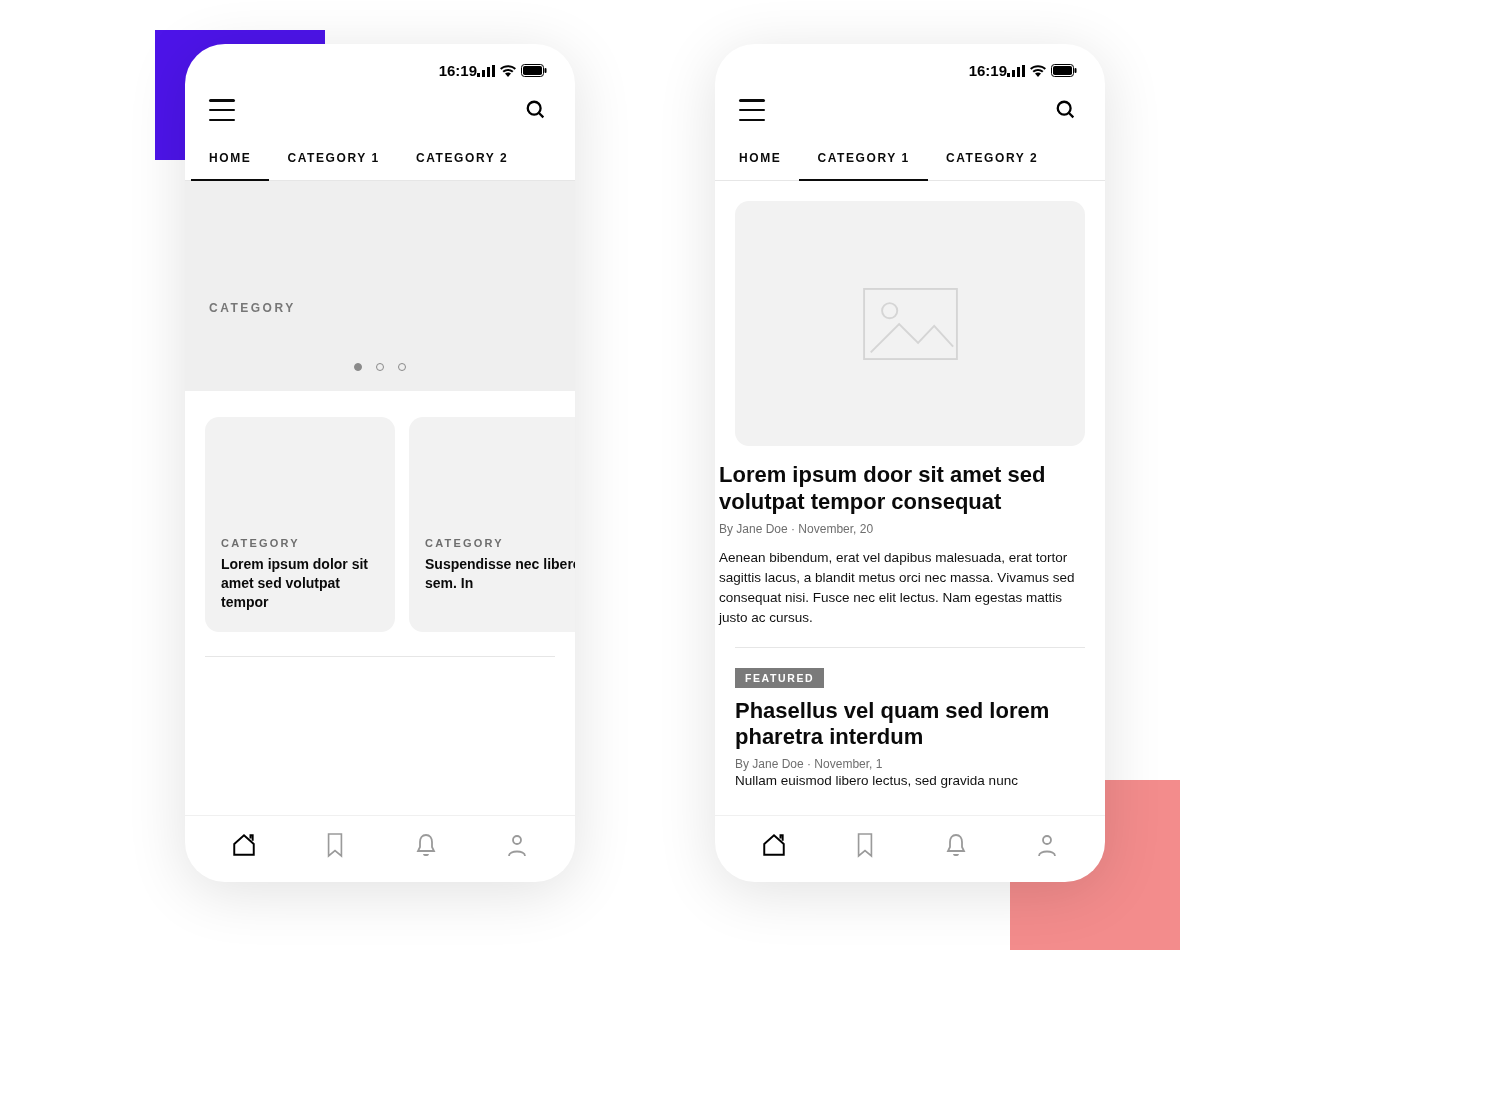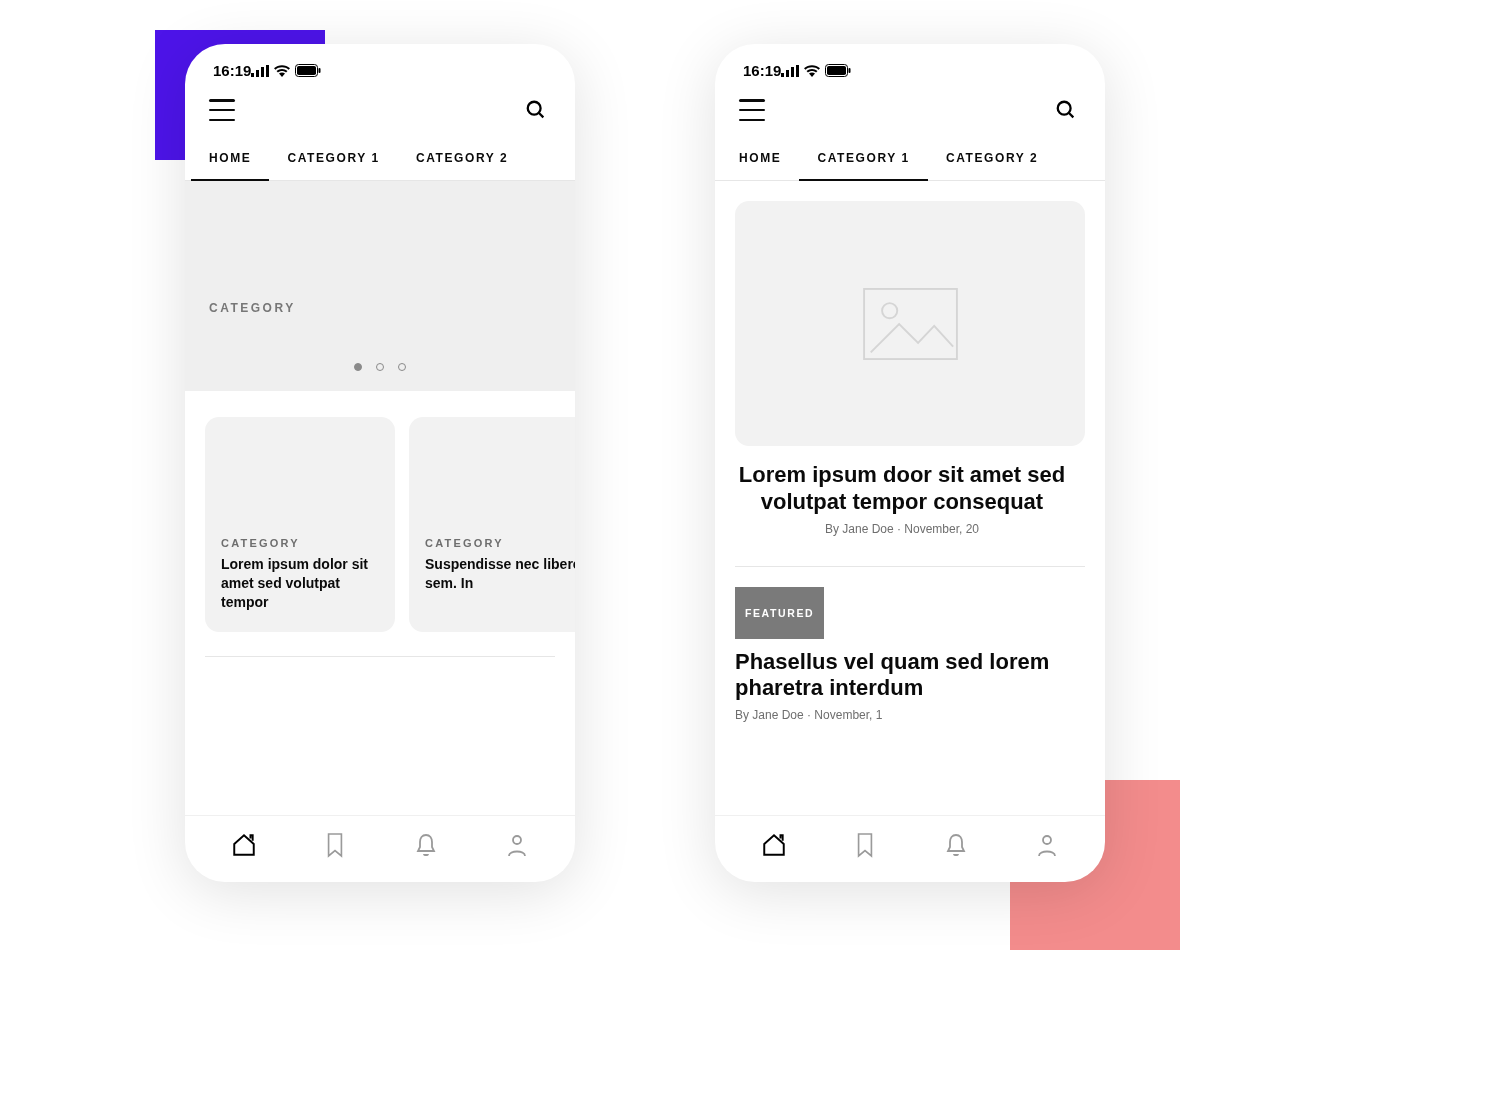--- a/index.html
+++ b/index.html
@@ -30,21 +30,21 @@
   border-radius: 40px;
   box-shadow: 0 10px 60px rgba(0,0,0,0.12);
   overflow: hidden;
   display: flex;
   flex-direction: column;
 }
 .phone.left { top: 44px; left: 185px; }
 .phone.right { top: 44px; left: 715px; }
 .status-bar {
   display: flex;
-  justify-content: flex-start;
+  justify-content: flex-end;
   align-items: center;
   padding: 18px 28px 8px 28px;
   font-weight: 600;
   font-size: 15px;
 }
 .status-icons { display: flex; gap: 5px; align-items: center; }
 .status-icons svg { display: block; }
 .nav-bar {
   display: flex;
   justify-content: space-between;
@@ -141,21 +141,20 @@
   background: #f2f2f2;
   border-radius: 14px;
   margin: 20px 20px 16px 20px;
   height: 245px;
   display: flex;
   align-items: center;
   justify-content: center;
 }
 .article {
   padding: 0 20px 18px 4px;
-  text-align: center;
 }
 .article .atitle {
   font-size: 22px;
   font-weight: 800;
   line-height: 1.22;
   color: #0a0a0a;
   margin-bottom: 6px;
 }
 .article .byline {
   font-size: 12px;
@@ -168,21 +167,21 @@
   line-height: 1.5;
 }
 .article-divider { height: 1px; background: #e6e6e6; margin: 0 20px; }
 .featured-badge {
   display: inline-block;
   background: #7a7a7a;
   color: #fff;
   font-size: 10.5px;
   font-weight: 700;
   letter-spacing: 1.6px;
-  padding: 20px 10px;
+  padding: 4px 10px;
   margin: 20px 0 10px 20px;
 }
 .article2 { padding: 0 20px 0 20px; }
 .article2 .atitle {
   font-size: 22px;
   font-weight: 700;
   line-height: 1.22;
   color: #0a0a0a;
   margin-bottom: 6px;
 }
@@ -333,29 +332,31 @@
       <svg width="95" height="72" viewBox="0 0 100 76" fill="none" stroke="#d5d5d5" stroke-width="2">
           <rect x="1" y="1" width="98" height="74"></rect>
           <circle cx="28" cy="24" r="8"></circle>
           <path d="M8 68 L38 38 L58 58 L75 40 L95 62"></path>
         </svg>
     </div>
 
     <div class="article">
       <div class="atitle">Lorem ipsum door sit amet sed volutpat tempor consequat</div>
       <div class="byline">By Jane Doe · November, 20</div>
+      <div class="body">Aenean bibendum, erat vel dapibus malesuada, erat tortor sagittis lacus, a blandit metus orci nec massa. Vivamus sed consequat nisi. Fusce nec elit lectus. Nam egestas mattis justo ac cursus.</div>
     </div>
 
     <div class="article-divider"></div>
 
     <div class="featured-badge">FEATURED</div>
 
     <div class="article2">
       <div class="atitle">Phasellus vel quam sed lorem pharetra interdum</div>
       <div class="byline">By Jane Doe · November, 1</div>
+      <div class="body">Nullam euismod libero lectus, sed gravida nunc</div>
     </div>
   </div>
 
   <div class="bottom-nav">
     <div class="nav-icon">
       <svg width="26" height="26" viewBox="0 0 24 24" fill="none" stroke="#000" stroke-width="1.8">
           <path d="M3 11 L12 3 L21 11 V21 H3 Z"></path>
           <path d="M18 6 V3 h2 V8"></path>
         </svg>
     </div>

